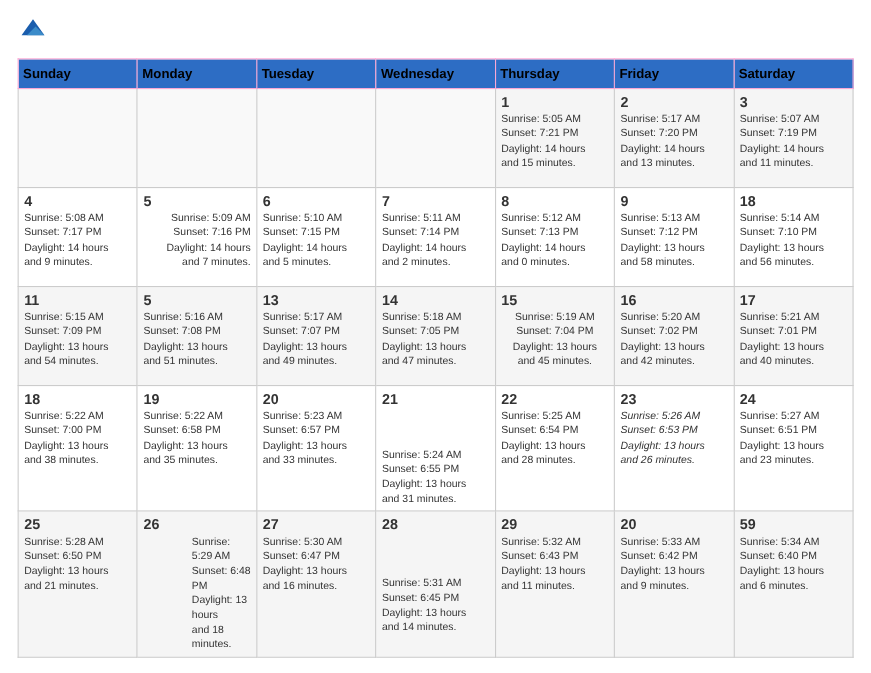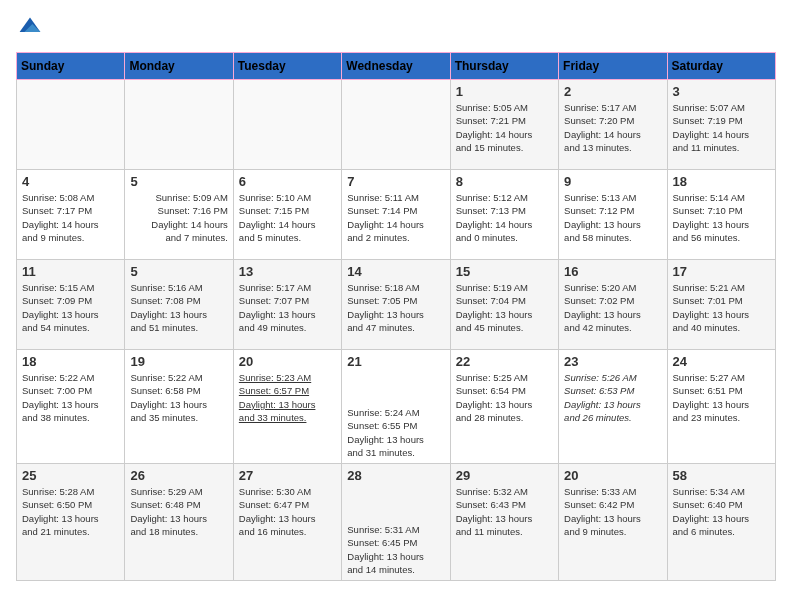--- a/index.html
+++ b/index.html
@@ -226,21 +226,21 @@
         </td>
         <td>
           <span class="cell-date">14</span>
           <div class="cell-info" style="white-space: pre-line;">Sunrise: 5:18 AM
 Sunset: 7:05 PM
 Daylight: 13 hours
 and 47 minutes.</div>
         </td>
         <td>
           <span class="cell-date">15</span>
-          <div class="cell-info" style="white-space: pre-line;">Sunrise: 5:19 AM
+          <div class="cell-info" style="white-space: pre-line; text-align: center;">Sunrise: 5:19 AM
 Sunset: 7:04 PM
 Daylight: 13 hours
 and 45 minutes.</div>
         </td>
         <td>
           <span class="cell-date">16</span>
           <div class="cell-info" style="white-space: pre-line;">Sunrise: 5:20 AM
 Sunset: 7:02 PM
 Daylight: 13 hours
 and 42 minutes.</div>
@@ -263,21 +263,21 @@
         </td>
         <td>
           <span class="cell-date">19</span>
           <div class="cell-info" style="white-space: pre-line;">Sunrise: 5:22 AM
 Sunset: 6:58 PM
 Daylight: 13 hours
 and 35 minutes.</div>
         </td>
         <td>
           <span class="cell-date">20</span>
-          <div class="cell-info" style="white-space: pre-line; text-decoration: underline;">Sunrise: 5:23 AM
+          <div class="cell-info" style="white-space: pre-line;">Sunrise: 5:23 AM
 Sunset: 6:57 PM
 Daylight: 13 hours
 and 33 minutes.</div>
         </td>
         <td>
           <span class="cell-date">21</span>
           <div class="cell-info" style="white-space: pre-line; margin-top: 37px;">Sunrise: 5:24 AM
 Sunset: 6:55 PM
 Daylight: 13 hours
 and 31 minutes.</div>
@@ -307,21 +307,21 @@
       <tr>
         <td>
           <span class="cell-date">25</span>
           <div class="cell-info" style="white-space: pre-line;">Sunrise: 5:28 AM
 Sunset: 6:50 PM
 Daylight: 13 hours
 and 21 minutes.</div>
         </td>
         <td>
           <span class="cell-date">26</span>
-          <div class="cell-info" style="white-space: pre-line;">Sunrise: 5:29 AM
+          <div class="cell-info" style="white-space: pre-line; margin-left: 44px;">Sunrise: 5:29 AM
 Sunset: 6:48 PM
 Daylight: 13 hours
 and 18 minutes.</div>
         </td>
         <td>
           <span class="cell-date">27</span>
           <div class="cell-info" style="white-space: pre-line;">Sunrise: 5:30 AM
 Sunset: 6:47 PM
 Daylight: 13 hours
 and 16 minutes.</div>
@@ -341,21 +341,21 @@
 and 11 minutes.</div>
         </td>
         <td>
           <span class="cell-date">20</span>
           <div class="cell-info" style="white-space: pre-line;">Sunrise: 5:33 AM
 Sunset: 6:42 PM
 Daylight: 13 hours
 and 9 minutes.</div>
         </td>
         <td>
-          <span class="cell-date">58</span>
+          <span class="cell-date">59</span>
           <div class="cell-info" style="white-space: pre-line;">Sunrise: 5:34 AM
 Sunset: 6:40 PM
 Daylight: 13 hours
 and 6 minutes.</div>
         </td>
       </tr>
     </tbody>
 </table>
 
 </body></html>

